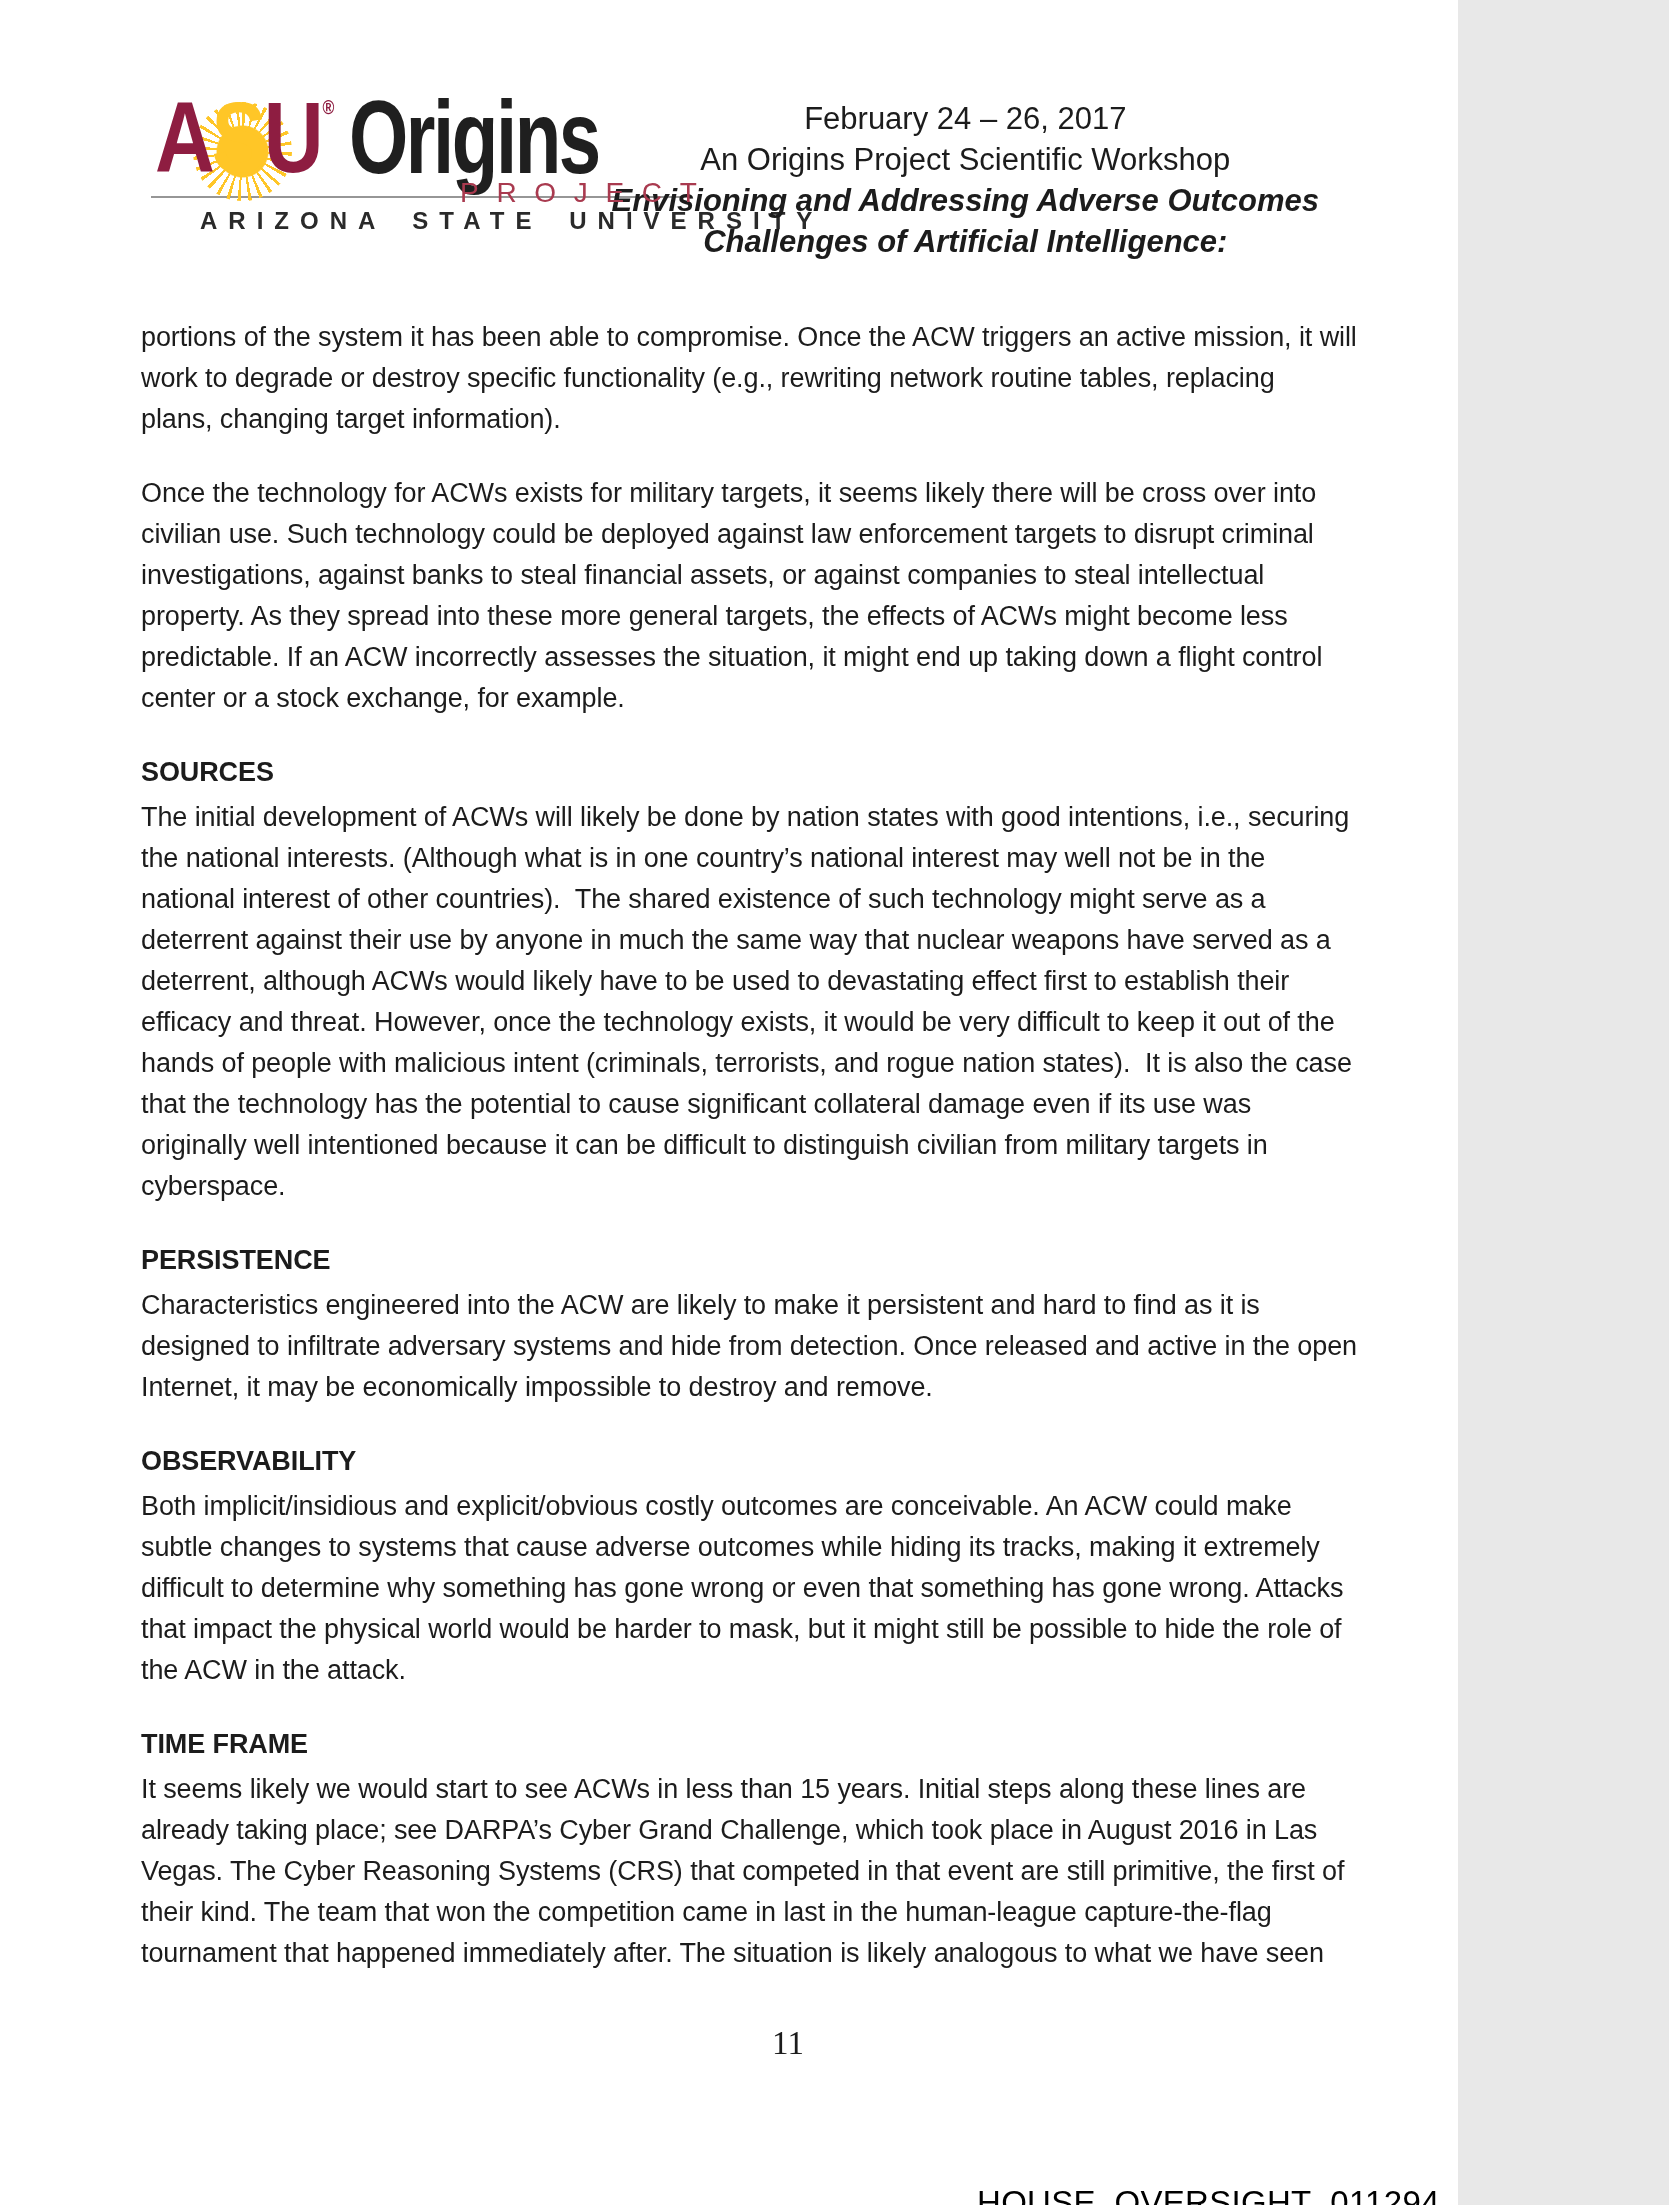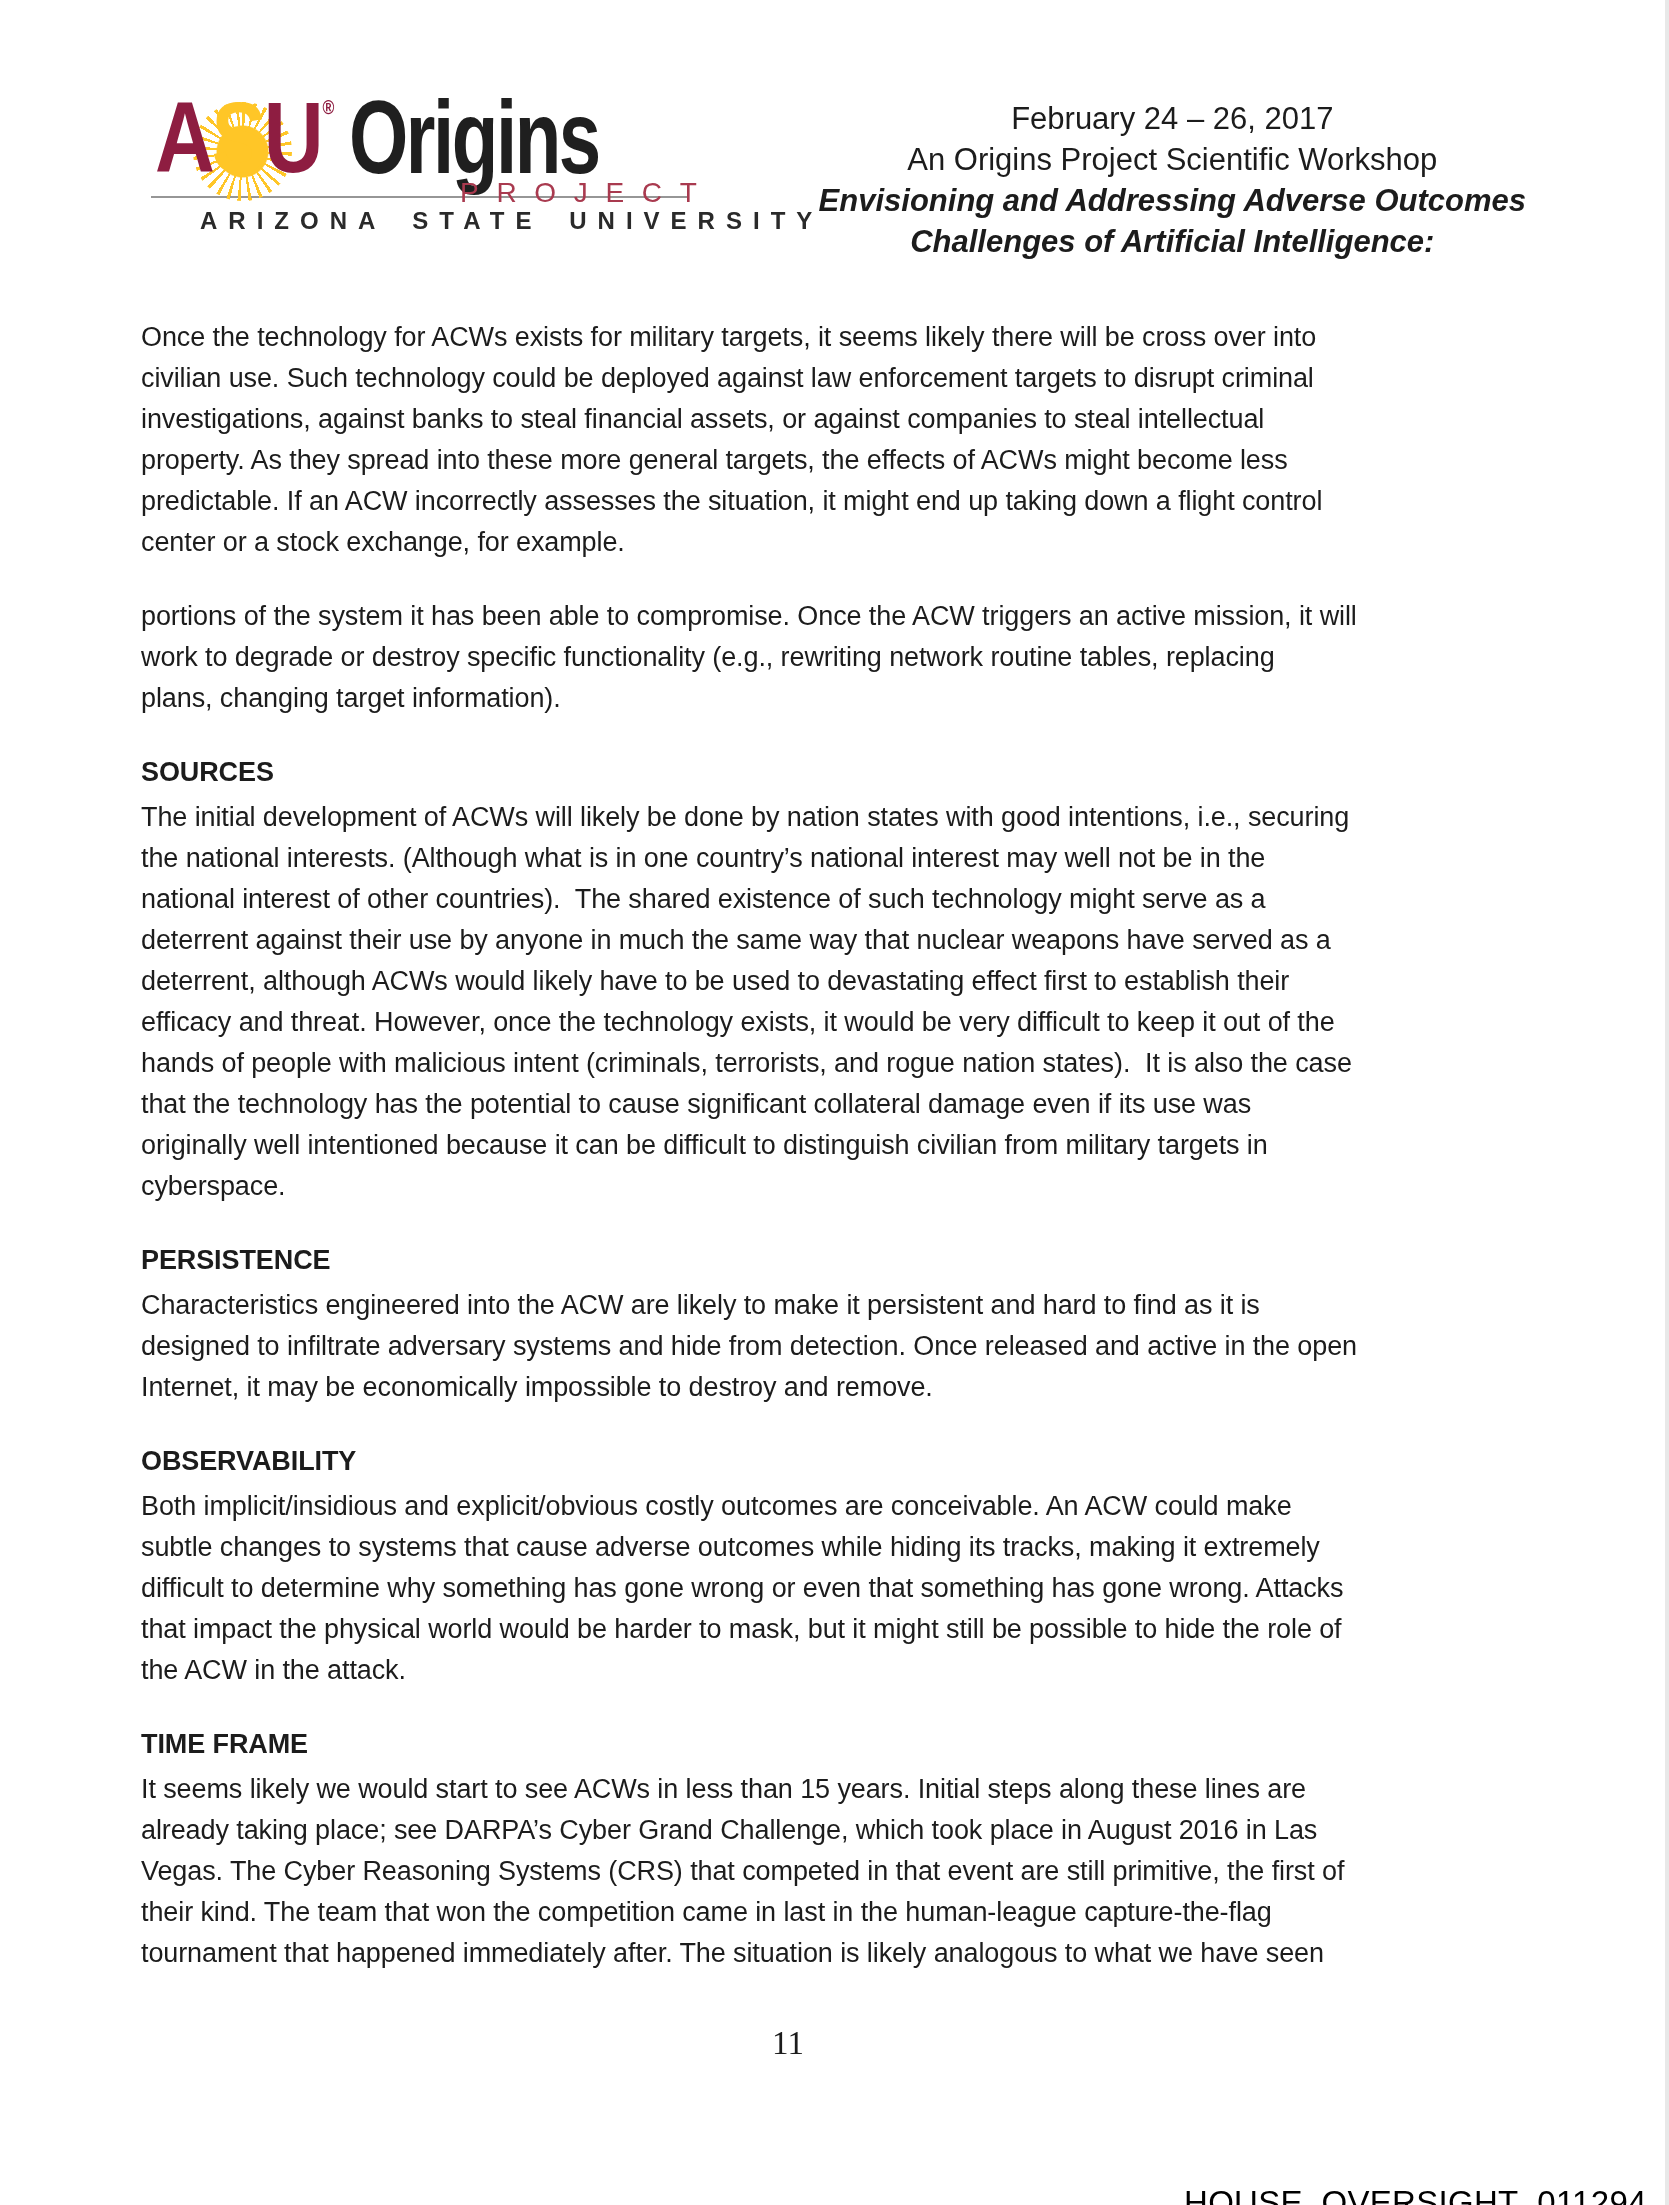--- a/index.html
+++ b/index.html
@@ -6,21 +6,21 @@
     --asu-maroon:#8E1D41;
     --asu-gold:#FFC627;
     --project-red:#A93A4F;
     --text-black:#1C1C1C;
     --rule-gray:#969696;
   }
   *{margin:0;padding:0;box-sizing:border-box;}
   html,body{background:#e8e8e8;}
   .page{
     position:relative;
-    width:1665px;
+    width:1458px;
     height:2205px;
     background:#ffffff;
     font-family:"Liberation Sans", sans-serif;
     color:var(--text-black);
     overflow:hidden;
   }
 
   
   .logo{
     position:absolute;
@@ -121,29 +121,29 @@
   </div>
 
   <div class="doc-header">
     <div>February 24 – 26, 2017</div>
     <div>An Origins Project Scientific Workshop</div>
     <div class="emph">Envisioning and Addressing Adverse Outcomes</div>
     <div class="emph">Challenges of Artificial Intelligence:</div>
   </div>
 
   <main class="doc-body">
+    <p class="para">portions of the system it has been able to compromise. Once the ACW triggers an active mission, it will
+work to degrade or destroy specific functionality (e.g., rewriting network routine tables, replacing
+plans, changing target information).</p>
     <p class="para">Once the technology for ACWs exists for military targets, it seems likely there will be cross over into
 civilian use. Such technology could be deployed against law enforcement targets to disrupt criminal
 investigations, against banks to steal financial assets, or against companies to steal intellectual
 property. As they spread into these more general targets, the effects of ACWs might become less
 predictable. If an ACW incorrectly assesses the situation, it might end up taking down a flight control
 center or a stock exchange, for example.</p>
-    <p class="para">portions of the system it has been able to compromise. Once the ACW triggers an active mission, it will
-work to degrade or destroy specific functionality (e.g., rewriting network routine tables, replacing
-plans, changing target information).</p>
     <h2 class="section-heading">SOURCES</h2>
     <p class="para">The initial development of ACWs will likely be done by nation states with good intentions, i.e., securing
 the national interests. (Although what is in one country’s national interest may well not be in the
 national interest of other countries).  The shared existence of such technology might serve as a
 deterrent against their use by anyone in much the same way that nuclear weapons have served as a
 deterrent, although ACWs would likely have to be used to devastating effect first to establish their
 efficacy and threat. However, once the technology exists, it would be very difficult to keep it out of the
 hands of people with malicious intent (criminals, terrorists, and rogue nation states).  It is also the case
 that the technology has the potential to cause significant collateral damage even if its use was
 originally well intentioned because it can be difficult to distinguish civilian from military targets in

